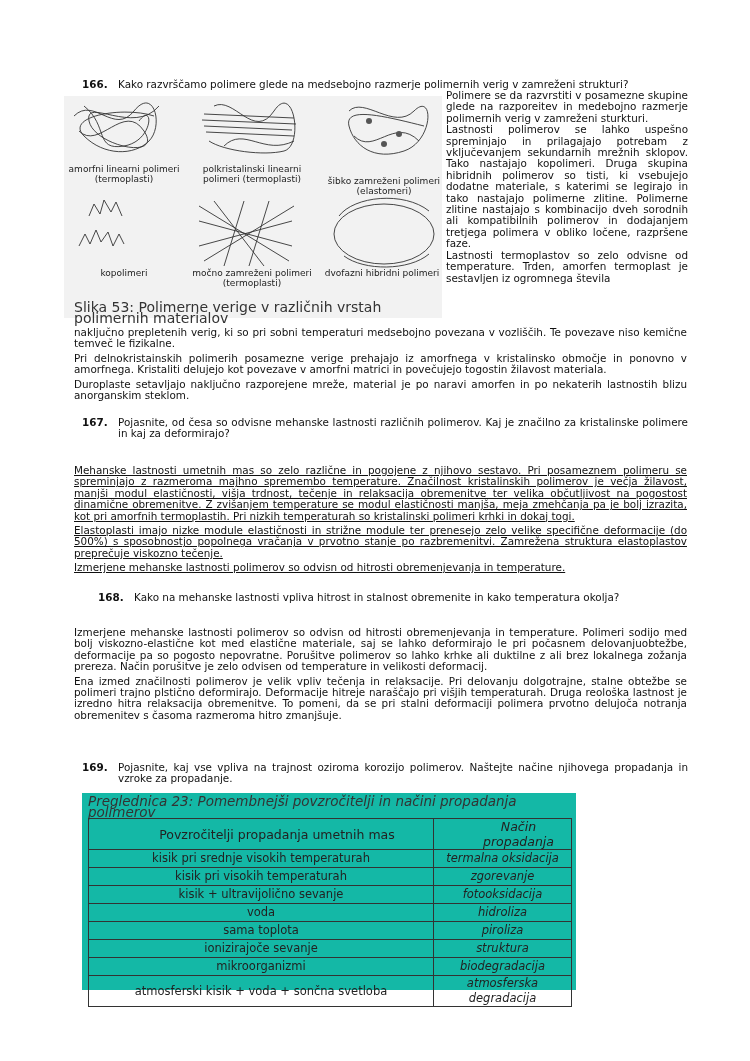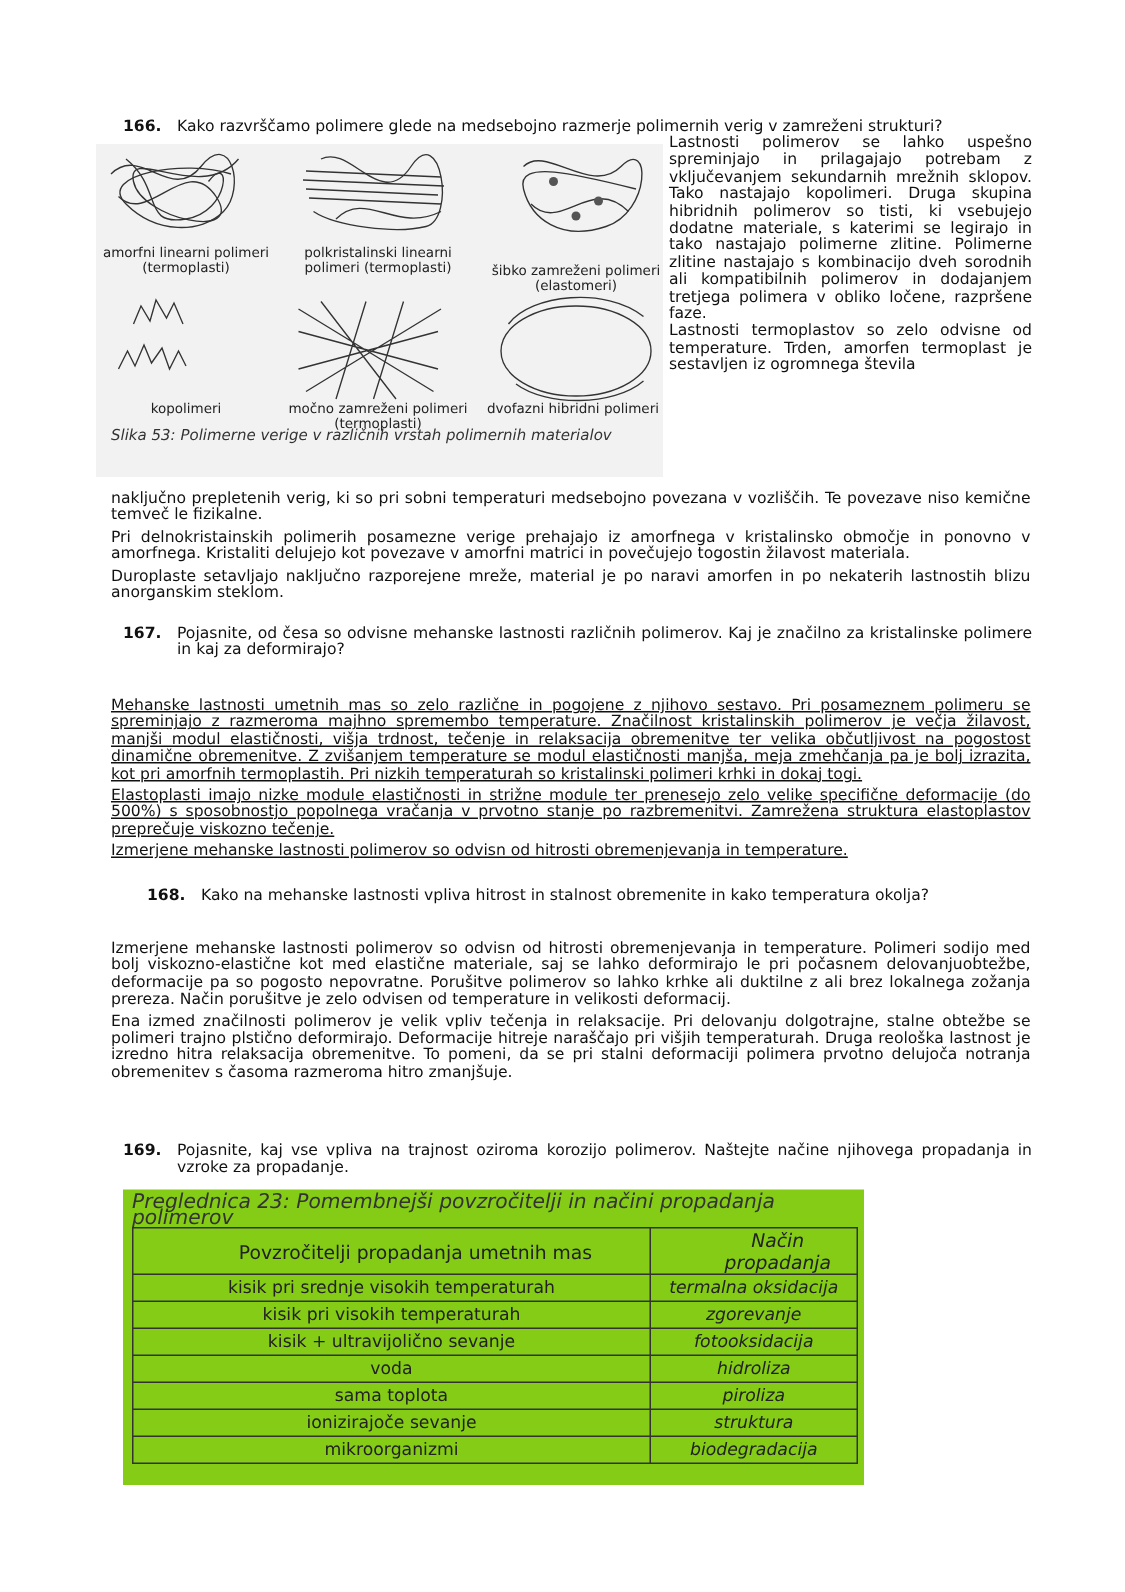--- a/index.html
+++ b/index.html
@@ -7,22 +7,22 @@
          font-family: "DejaVu Sans", sans-serif; color: #111; font-size: 10.4px; line-height: 11.4px; }
   .q { position: absolute; left: 82px; width: 606px; font-size: 10.4px; line-height: 11.4px; }
   .q .num { font-weight: bold; position: absolute; left: 0; top: 0; }
   .q .txt { margin-left: 36px; text-align: justify; }
   .para { position: absolute; left: 71px; width: 619px; text-align: justify; }
   .para p { margin: 3px; }
   .side { position: absolute; left: 446px; top: 90px; width: 242px; text-align: justify; }
   .side p { margin: 0; }
   .figure { position: absolute; left: 64px; top: 96px; width: 378px; height: 222px; background: #f2f2f2; }
   .fig-label { position: absolute; font-family: "DejaVu Sans", sans-serif; font-size: 9px; line-height: 10px; color: #222; text-align: center; }
-  .fig-caption { position: absolute; left: 10px; top: 189px; font-style: italic; font-size: 10px; color: #333; }
-  .tbl-wrap { position: absolute; left: 82px; top: 793px; width: 494px; height: 197px; background: #84cc16; }
+  .fig-caption { position: absolute; left: 10px; top: 206px; font-size: 14px; color: #333; }
+  .tbl-wrap { position: absolute; left: 82px; top: 793px; width: 494px; height: 197px; background: #14b8a6; }
   .tbl-title { position: absolute; left: 6px; top: 3px; font-style: italic; font-size: 13.5px; color: #333; font-family: "DejaVu Sans", sans-serif; }
   table.deg { position: absolute; left: 6px; top: 25px; width: 484px; border-collapse: collapse; font-size: 11.5px; color: #222; }
   table.deg td, table.deg th { border: 1.5px solid #333; padding: 0; height: 17px; line-height: 15px; text-align: center; font-weight: normal; }
   table.deg th { height: 24px; font-size: 12.5px; padding-left: 32px; }
   table.deg td.c1, table.deg th.c1 { width: 312px; }
   table.deg td.c2, table.deg th.c2 { font-style: italic; }
   svg .ln { fill: none; stroke: #333; stroke-width: 0.9; }
 </style>
 </head>
 <body>
@@ -72,20 +72,21 @@
   <div class="fig-label" style="left:0px; top:68px; width:120px;">amorfni linearni polimeri (termoplasti)</div>
   <div class="fig-label" style="left:128px; top:68px; width:120px;">polkristalinski linearni polimeri (termoplasti)</div>
   <div class="fig-label" style="left:262px; top:80px; width:116px;">šibko zamreženi polimeri (elastomeri)</div>
   <div class="fig-label" style="left:10px; top:172px; width:100px;">kopolimeri</div>
   <div class="fig-label" style="left:128px; top:172px; width:120px;">močno zamreženi polimeri (termoplasti)</div>
   <div class="fig-label" style="left:258px; top:172px; width:120px;">dvofazni hibridni polimeri</div>
   <div class="fig-caption">Slika 53:    Polimerne verige v različnih vrstah polimernih materialov</div>
 </div>
 
 <div class="side">
+  <p>Polimere se da razvrstiti v posamezne skupine glede na razporeitev in medebojno razmerje polimernih verig v zamreženi sturkturi.</p>
   <p>Lastnosti polimerov se lahko uspešno spreminjajo in prilagajajo potrebam z vključevanjem sekundarnih mrežnih sklopov. Tako nastajajo kopolimeri. Druga skupina hibridnih polimerov so tisti, ki vsebujejo dodatne materiale, s katerimi se legirajo in tako nastajajo polimerne zlitine. Polimerne zlitine nastajajo s kombinacijo dveh sorodnih ali kompatibilnih polimerov in dodajanjem tretjega polimera v obliko ločene, razpršene faze.</p>
   <p>Lastnosti termoplastov so zelo odvisne od temperature. Trden, amorfen termoplast je sestavljen iz ogromnega števila</p>
 </div>
 
 <div class="para" style="top:324px;">
   <p>naključno prepletenih verig, ki so pri sobni temperaturi medsebojno povezana v vozliščih. Te povezave niso kemične temveč le fizikalne.</p>
   <p>Pri delnokristainskih polimerih posamezne verige prehajajo iz amorfnega v kristalinsko območje in ponovno v amorfnega. Kristaliti delujejo kot povezave v amorfni matrici in povečujejo togostin žilavost materiala.</p>
   <p>Duroplaste setavljajo naključno razporejene mreže, material je po naravi amorfen in po nekaterih lastnostih blizu anorganskim steklom.</p>
 </div>
 
@@ -144,15 +145,19 @@
           <td class="c2">piroliza</td>
         </tr>
       <tr>
           <td class="c1">ionizirajoče sevanje</td>
           <td class="c2">struktura</td>
         </tr>
       <tr>
           <td class="c1">mikroorganizmi</td>
           <td class="c2">biodegradacija</td>
         </tr>
+      <tr>
+          <td class="c1">atmosferski kisik + voda + sončna svetloba</td>
+          <td class="c2">atmosferska degradacija</td>
+        </tr>
     </tbody>
   </table>
 </div>
 
 </body></html>

